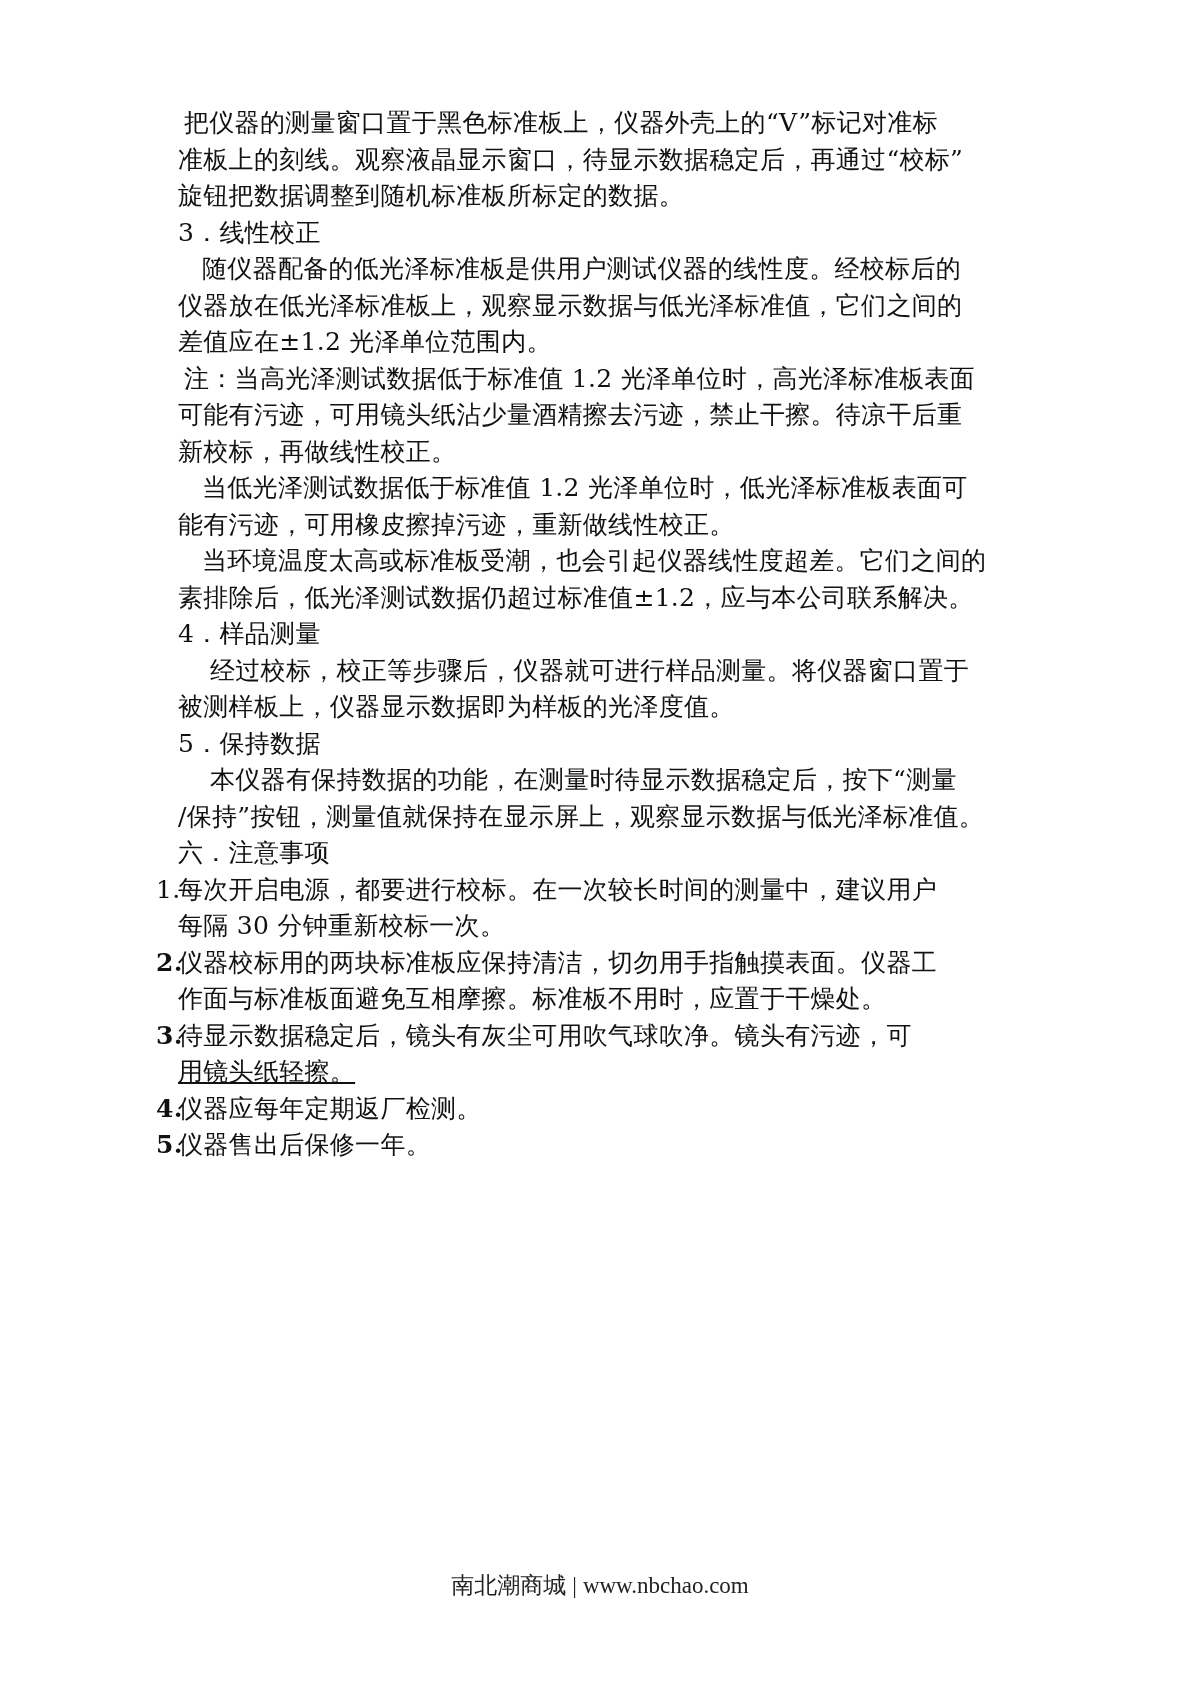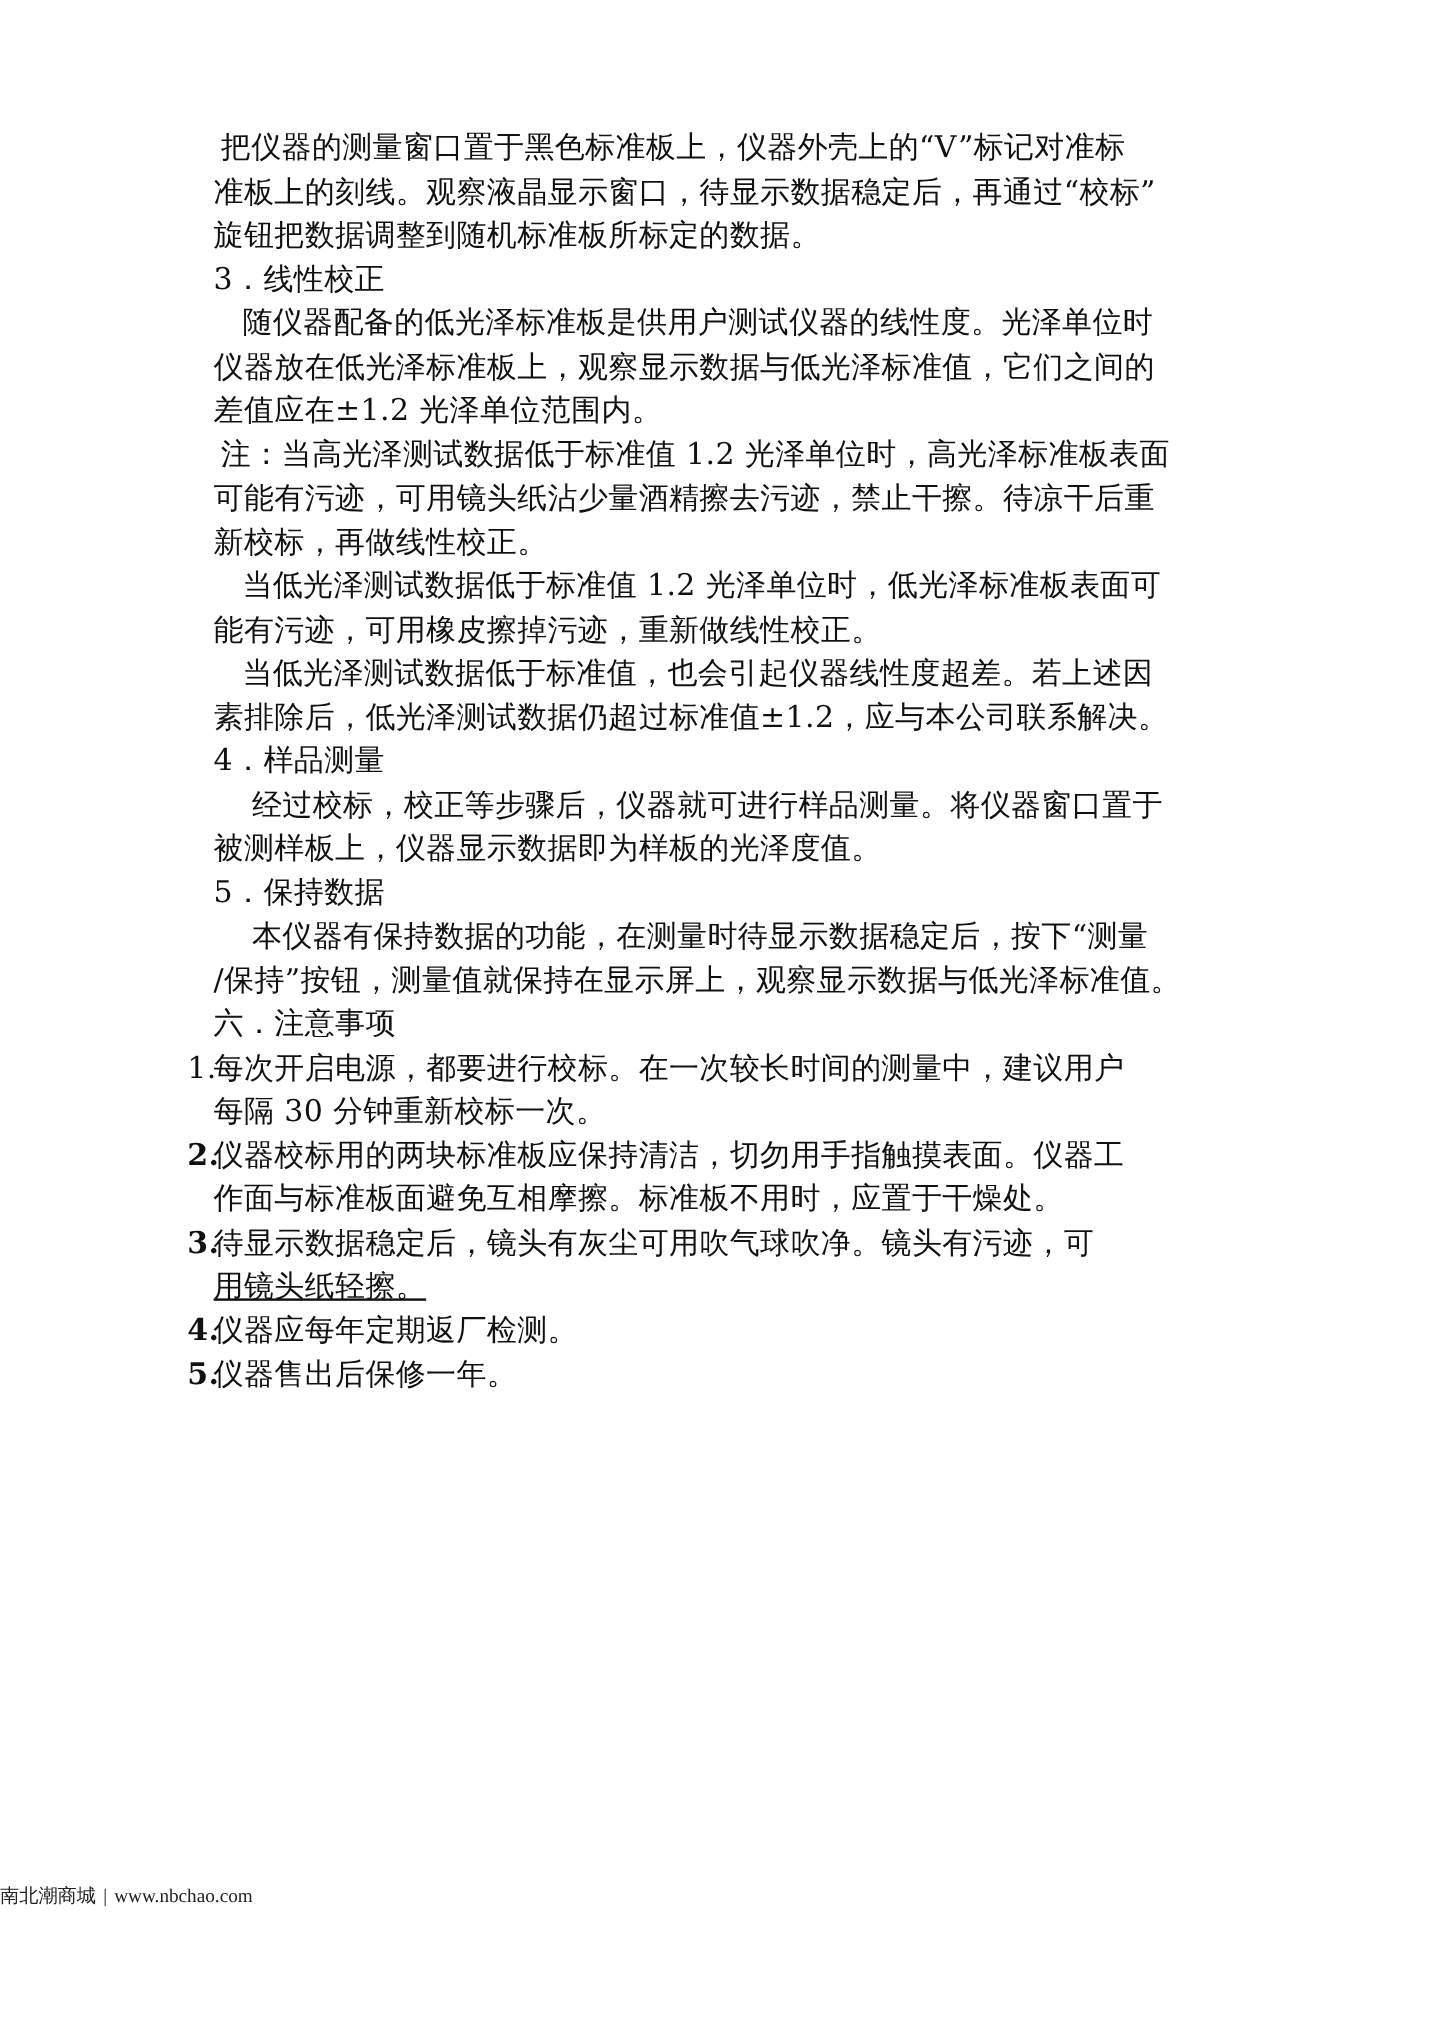--- a/index.html
+++ b/index.html
@@ -51,22 +51,23 @@
     }
     .section-heading {
       white-space: nowrap;
       height: 36.5px;
     }
     .footer {
       position: absolute;
       left: 0;
       width: 1200px;
       top: 1570px;
+      text-align: center;
       font-family: "Liberation Serif", "DejaVu Serif", serif;
-      font-size: 16px;
+      font-size: 23px;
       color: #222222;
     }
     .footer .sep {
       padding: 0 6px;
     }
   </style>
 </head>
 <body>
 
 <div class="page">
@@ -74,35 +75,35 @@
 
     <div>
       <div class="line indent1">把仪器的测量窗口置于黑色标准板上，仪器外壳上的“V”标记对准标</div>
       <div class="line">准板上的刻线。观察液晶显示窗口，待显示数据稳定后，再通过“校标”</div>
       <div class="line">旋钮把数据调整到随机标准板所标定的数据。</div>
     </div>
 
     <div>
       <div class="section-heading">3．线性校正</div>
       <div>
-        <div class="line indent2">随仪器配备的低光泽标准板是供用户测试仪器的线性度。光泽单位时</div>
+        <div class="line indent2">随仪器配备的低光泽标准板是供用户测试仪器的线性度。经校标后的</div>
         <div class="line">仪器放在低光泽标准板上，观察显示数据与低光泽标准值，它们之间的</div>
         <div class="line">差值应在±1.2 光泽单位范围内。</div>
       </div>
       <div>
         <div class="line indent1">注：当高光泽测试数据低于标准值 1.2 光泽单位时，高光泽标准板表面</div>
         <div class="line">可能有污迹，可用镜头纸沾少量酒精擦去污迹，禁止干擦。待凉干后重</div>
         <div class="line">新校标，再做线性校正。</div>
       </div>
       <div>
         <div class="line indent2">当低光泽测试数据低于标准值 1.2 光泽单位时，低光泽标准板表面可</div>
         <div class="line">能有污迹，可用橡皮擦掉污迹，重新做线性校正。</div>
       </div>
       <div>
-        <div class="line indent2">当低光泽测试数据低于标准值，也会引起仪器线性度超差。若上述因</div>
+        <div class="line indent2">当环境温度太高或标准板受潮，也会引起仪器线性度超差。它们之间的</div>
         <div class="line">素排除后，低光泽测试数据仍超过标准值±1.2，应与本公司联系解决。</div>
       </div>
     </div>
 
     <div>
       <div class="section-heading">4．样品测量</div>
       <div>
         <div class="line indent3">经过校标，校正等步骤后，仪器就可进行样品测量。将仪器窗口置于</div>
         <div class="line">被测样板上，仪器显示数据即为样板的光泽度值。</div>
       </div>

